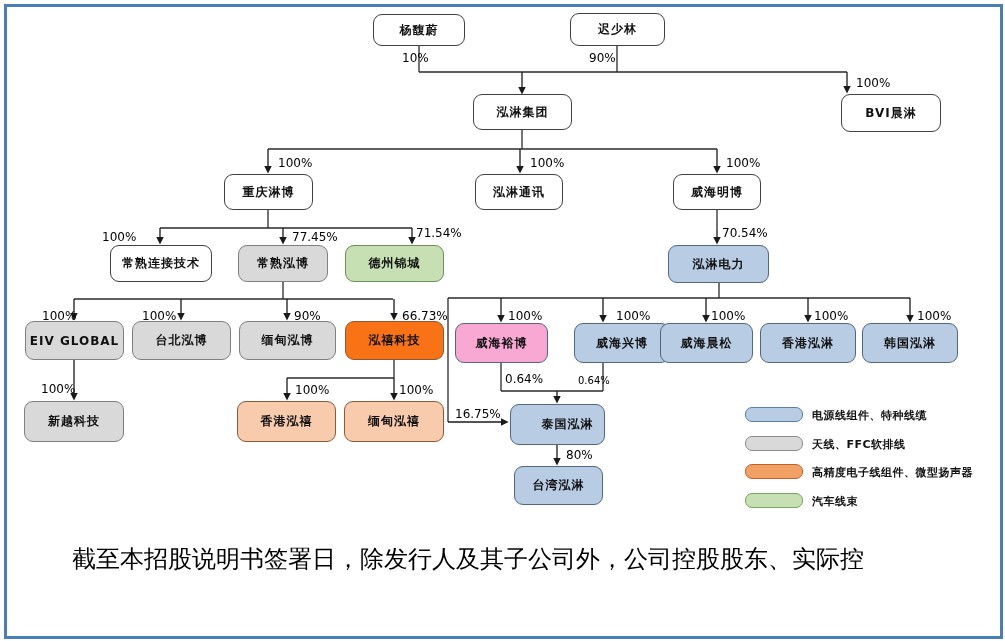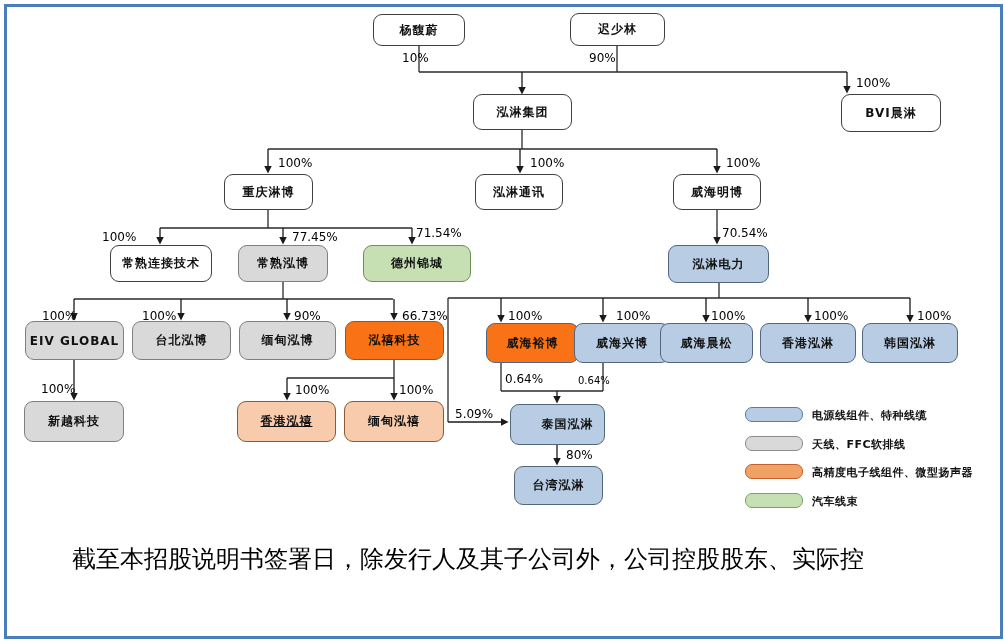--- a/index.html
+++ b/index.html
@@ -94,33 +94,33 @@
   <div id="nodes-layer">
       <div class="node" style="left: 373px; top: 14px; width: 92px; height: 32px; background: rgb(255, 255, 255); border-color: rgb(64, 64, 64);">杨馥蔚</div>
       <div class="node" style="left: 570px; top: 13px; width: 95px; height: 33px; background: rgb(255, 255, 255); border-color: rgb(64, 64, 64);">迟少林</div>
       <div class="node" style="left: 473px; top: 94px; width: 99px; height: 36px; background: rgb(255, 255, 255); border-color: rgb(64, 64, 64);">泓淋集团</div>
       <div class="node" style="left: 797px; top: 94px; width: 100px; height: 38px; background: rgb(255, 255, 255); border-color: rgb(64, 64, 64); margin-left: 44px;">BVI晨淋</div>
       <div class="node" style="left: 224px; top: 174px; width: 89px; height: 36px; background: rgb(255, 255, 255); border-color: rgb(64, 64, 64);">重庆淋博</div>
       <div class="node" style="left: 475px; top: 174px; width: 88px; height: 36px; background: rgb(255, 255, 255); border-color: rgb(64, 64, 64);">泓淋通讯</div>
       <div class="node" style="left: 673px; top: 174px; width: 88px; height: 36px; background: rgb(255, 255, 255); border-color: rgb(64, 64, 64);">威海明博</div>
       <div class="node" style="left: 110px; top: 245px; width: 102px; height: 37px; background: rgb(255, 255, 255); border-color: rgb(64, 64, 64);">常熟连接技术</div>
       <div class="node" style="left: 238px; top: 245px; width: 90px; height: 37px; background: rgb(217, 217, 217); border-color: rgb(127, 127, 127);">常熟泓博</div>
-      <div class="node" style="left: 363px; top: 245px; width: 108px; height: 37px; background: rgb(198, 224, 180); border-color: rgb(110, 143, 88);">德州锦城</div>
+      <div class="node" style="left: 345px; top: 245px; width: 99px; height: 37px; background: rgb(198, 224, 180); border-color: rgb(110, 143, 88);">德州锦城</div>
       <div class="node" style="left: 668px; top: 245px; width: 101px; height: 38px; background: rgb(184, 204, 228); border-color: rgb(82, 103, 126);">泓淋电力</div>
       <div class="node" style="left: 25px; top: 321px; width: 99px; height: 39px; background: rgb(217, 217, 217); border-color: rgb(127, 127, 127);">EIV GLOBAL</div>
       <div class="node" style="left: 132px; top: 321px; width: 99px; height: 39px; background: rgb(217, 217, 217); border-color: rgb(127, 127, 127);">台北泓博</div>
       <div class="node" style="left: 239px; top: 321px; width: 97px; height: 39px; background: rgb(217, 217, 217); border-color: rgb(127, 127, 127);">缅甸泓博</div>
       <div class="node" style="left: 345px; top: 321px; width: 99px; height: 39px; background: #f97316; border-color: rgb(138, 90, 54);">泓禧科技</div>
-      <div class="node" style="left: 455px; top: 323px; width: 93px; height: 40px; background: #f97316; border-color: rgb(82, 103, 126); margin-left: 31px;">威海裕博</div>
+      <div class="node" style="left: 455px; top: 323px; width: 93px; height: 40px; background: #f9a8d4; border-color: rgb(82, 103, 126);">威海裕博</div>
       <div class="node" style="left: 574px; top: 323px; width: 96px; height: 40px; background: rgb(184, 204, 228); border-color: rgb(82, 103, 126); text-align: right;">威海兴博</div>
       <div class="node" style="left: 660px; top: 323px; width: 93px; height: 40px; background: rgb(184, 204, 228); border-color: rgb(82, 103, 126);">威海晨松</div>
       <div class="node" style="left: 760px; top: 323px; width: 96px; height: 40px; background: rgb(184, 204, 228); border-color: rgb(82, 103, 126);">香港泓淋</div>
       <div class="node" style="left: 862px; top: 323px; width: 96px; height: 40px; background: rgb(184, 204, 228); border-color: rgb(82, 103, 126);">韩国泓淋</div>
       <div class="node" style="left: 24px; top: 401px; width: 100px; height: 41px; background: rgb(217, 217, 217); border-color: rgb(127, 127, 127);">新越科技</div>
-      <div class="node" style="left: 237px; top: 401px; width: 99px; height: 41px; background: rgb(248, 203, 173); border-color: rgb(138, 90, 54); text-decoration: underline;">香港泓禧</div>
+      <div class="node" style="left: 237px; top: 401px; width: 99px; height: 41px; background: rgb(248, 203, 173); border-color: rgb(138, 90, 54);">香港泓禧</div>
       <div class="node" style="left: 344px; top: 401px; width: 100px; height: 41px; background: rgb(248, 203, 173); border-color: rgb(138, 90, 54);">缅甸泓禧</div>
       <div class="node" style="left: 510px; top: 404px; width: 95px; height: 41px; background: rgb(184, 204, 228); border-color: rgb(82, 103, 126); padding-left: 20px;">泰国泓淋</div>
       <div class="node" style="left: 514px; top: 466px; width: 89px; height: 39px; background: rgb(184, 204, 228); border-color: rgb(82, 103, 126);">台湾泓淋</div>
     </div>
   <div id="labels-layer">
       <span class="pct" style="left: 402px; top: 51px;">10%</span>
       <span class="pct" style="left: 589px; top: 51px;">90%</span>
       <span class="pct" style="left: 856px; top: 76px;">100%</span>
       <span class="pct" style="left: 278px; top: 156px;">100%</span>
       <span class="pct" style="left: 530px; top: 156px;">100%</span>
@@ -136,21 +136,21 @@
       <span class="pct" style="left: 508px; top: 309px;">100%</span>
       <span class="pct" style="left: 616px; top: 309px;">100%</span>
       <span class="pct" style="left: 711px; top: 309px;">100%</span>
       <span class="pct" style="left: 814px; top: 309px;">100%</span>
       <span class="pct" style="left: 917px; top: 309px;">100%</span>
       <span class="pct" style="left: 41px; top: 382px;">100%</span>
       <span class="pct" style="left: 295px; top: 383px;">100%</span>
       <span class="pct" style="left: 399px; top: 383px;">100%</span>
       <span class="pct" style="left: 505px; top: 372px;">0.64%</span>
       <span class="pct" style="left: 578px; top: 375px; font-size: 10px;">0.64%</span>
-      <span class="pct" style="left: 455px; top: 407px;">5.09%</span>
+      <span class="pct" style="left: 455px; top: 407px;">16.75%</span>
       <span class="pct" style="left: 566px; top: 448px;">80%</span>
     </div>
   <div id="legend-layer">
       <div class="legend-item" style="left: 745px; top: 407px;">
         <div class="legend-swatch" style="background: rgb(184, 204, 228); border-color: rgb(90, 124, 168);"></div>
         <span class="legend-label">电源线组件、特种线缆</span>
       </div>
       <div class="legend-item" style="left: 745px; top: 436px;">
         <div class="legend-swatch" style="background: rgb(217, 217, 217); border-color: rgb(140, 140, 140);"></div>
         <span class="legend-label">天线、FFC软排线</span>

